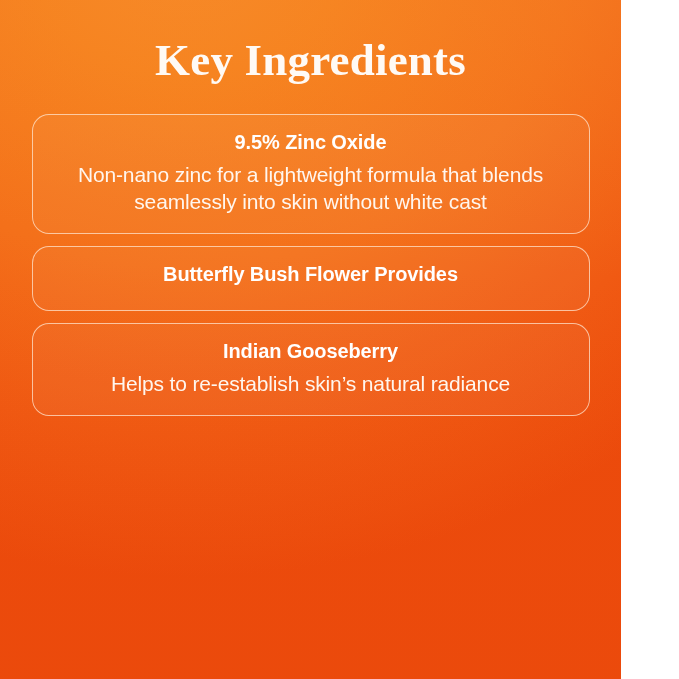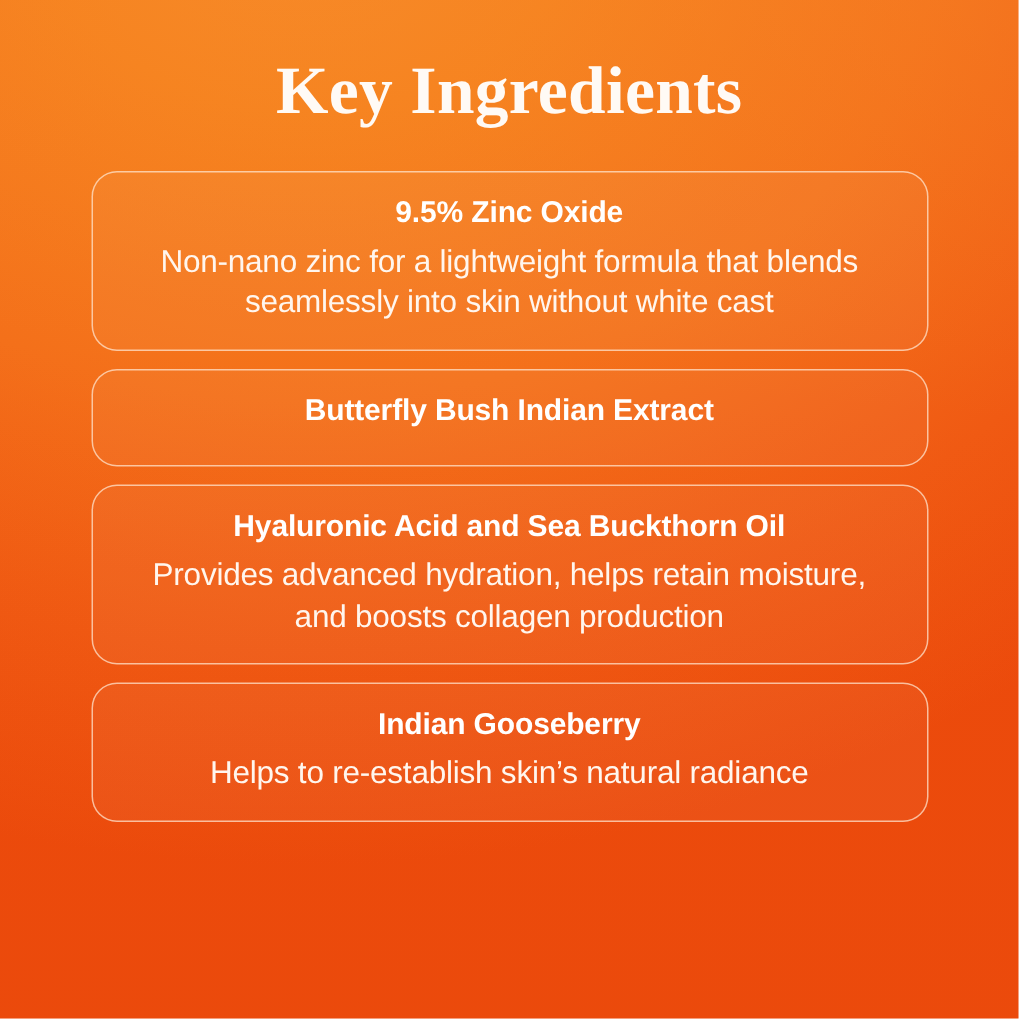--- a/index.html
+++ b/index.html
@@ -9,21 +9,21 @@
   body {
     width: 679px;
     height: 679px;
     overflow: hidden;
     font-family: "Liberation Sans", sans-serif;
     -webkit-font-smoothing: antialiased;
   }
 
   #poster {
     position: relative;
-    width: 679px;
+    width: 621px;
     height: 679px;
     box-sizing: border-box;
     background:
       radial-gradient(120% 95% at 30% -10%, #F78A28 0%, #F6821E 22%, #F4701A 52%, #F05A13 78%, #EC4B0C 100%);
     overflow: hidden;
   }
 
   
   #poster::after {
     content: "";
@@ -97,27 +97,23 @@
   <h1 class="title">Key Ingredients</h1>
 
   <div class="cards">
 
     <div class="card">
       <div class="card-heading">9.5% Zinc Oxide</div>
       <div class="card-body">Non-nano zinc for a lightweight formula that blends seamlessly into skin without white cast</div>
     </div>
 
     <div class="card">
-      <div class="card-heading">Butterfly Bush Indian Extract</div>
+      <div class="card-heading">Butterfly Bush Flower Provides</div>
     </div>
 
-    <div class="card">
-      <div class="card-heading">Hyaluronic Acid and Sea Buckthorn Oil</div>
-      <div class="card-body">Provides advanced hydration, helps retain moisture, and boosts collagen production</div>
-    </div>
 
     <div class="card">
       <div class="card-heading">Indian Gooseberry</div>
       <div class="card-body">Helps to re-establish skin’s natural radiance</div>
     </div>
 
   </div>
 </div>
 
 </body></html>

